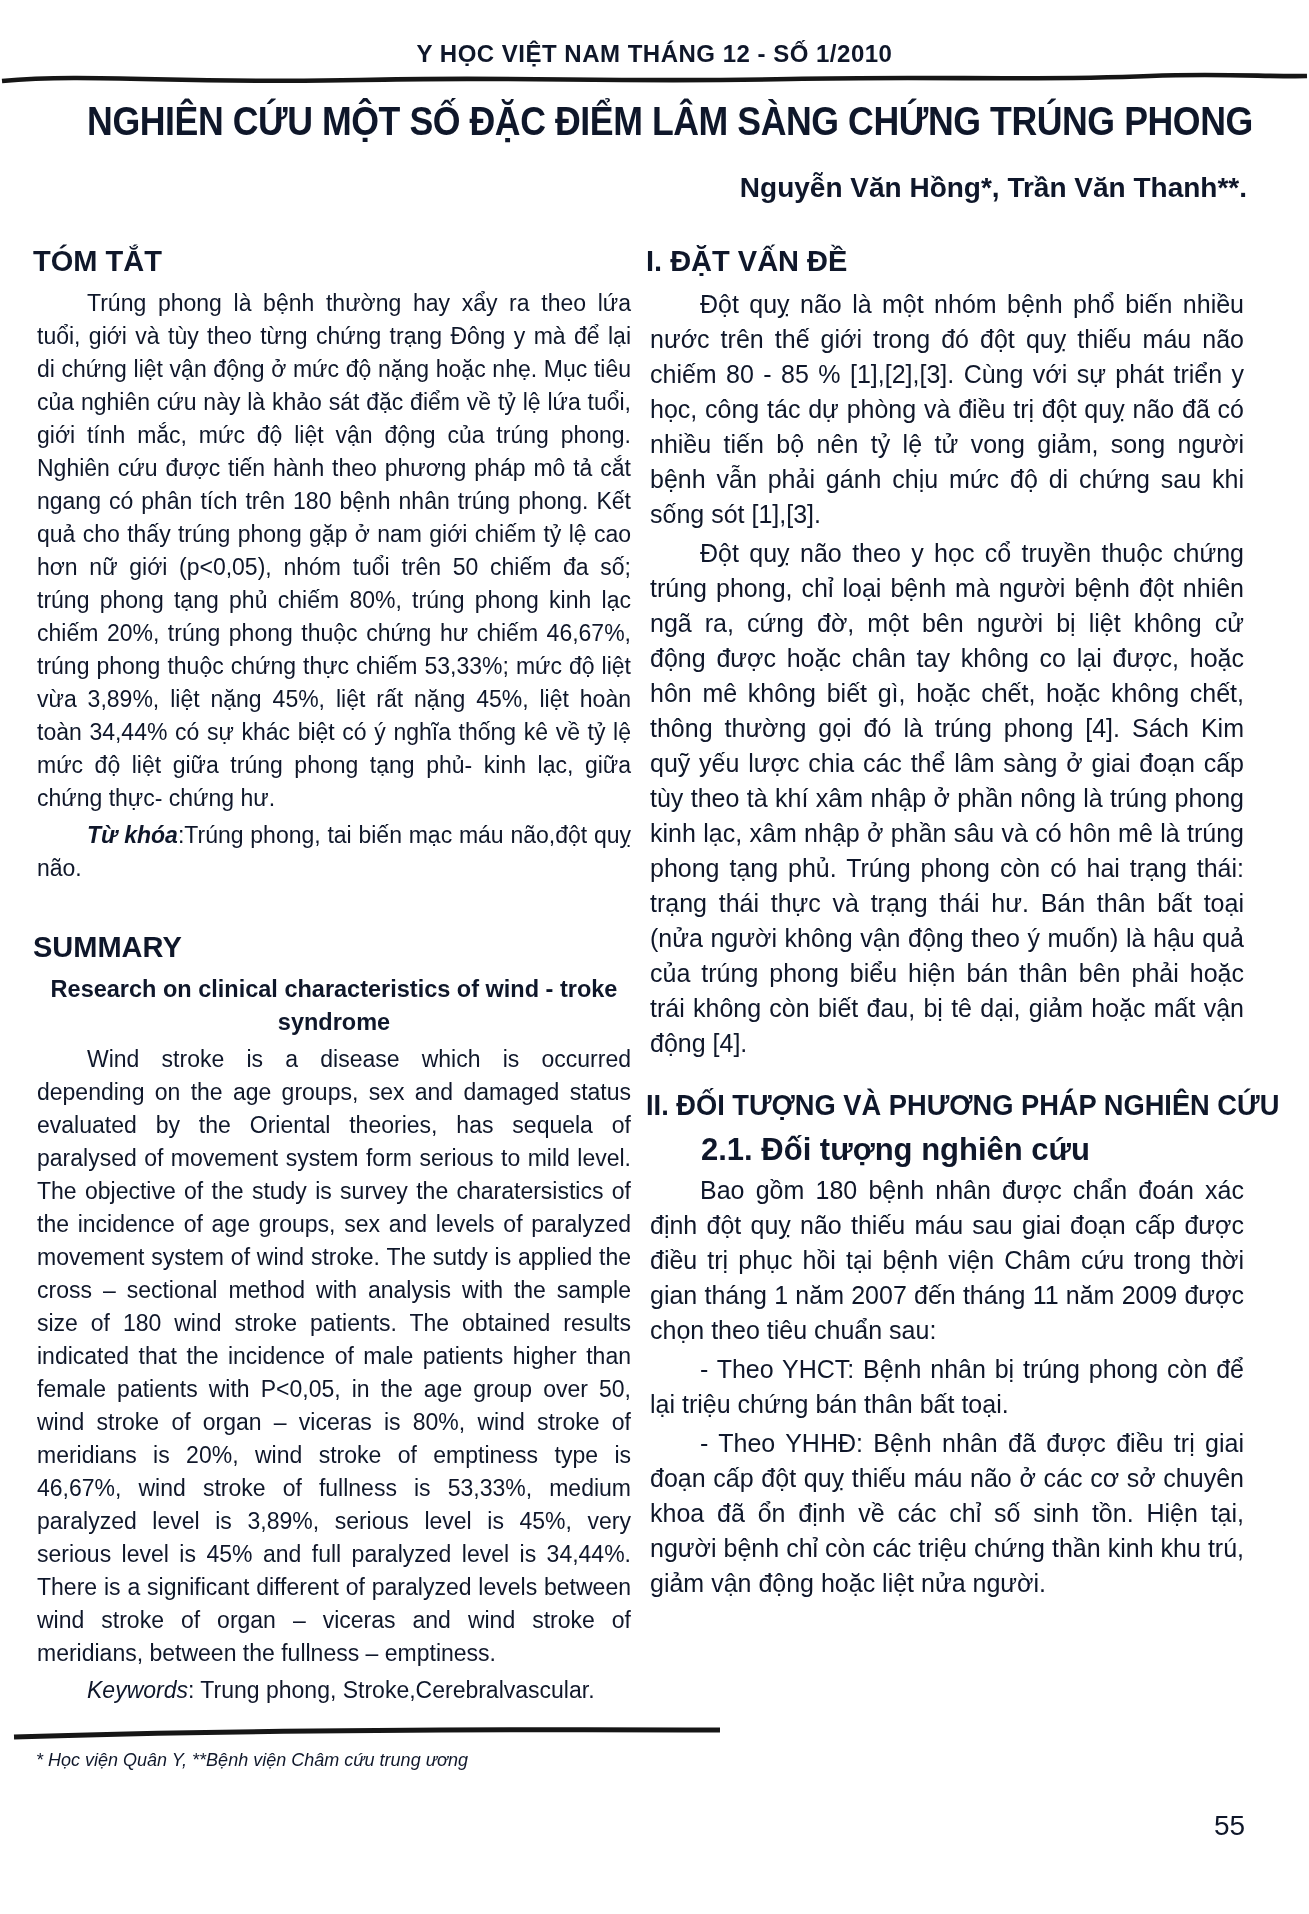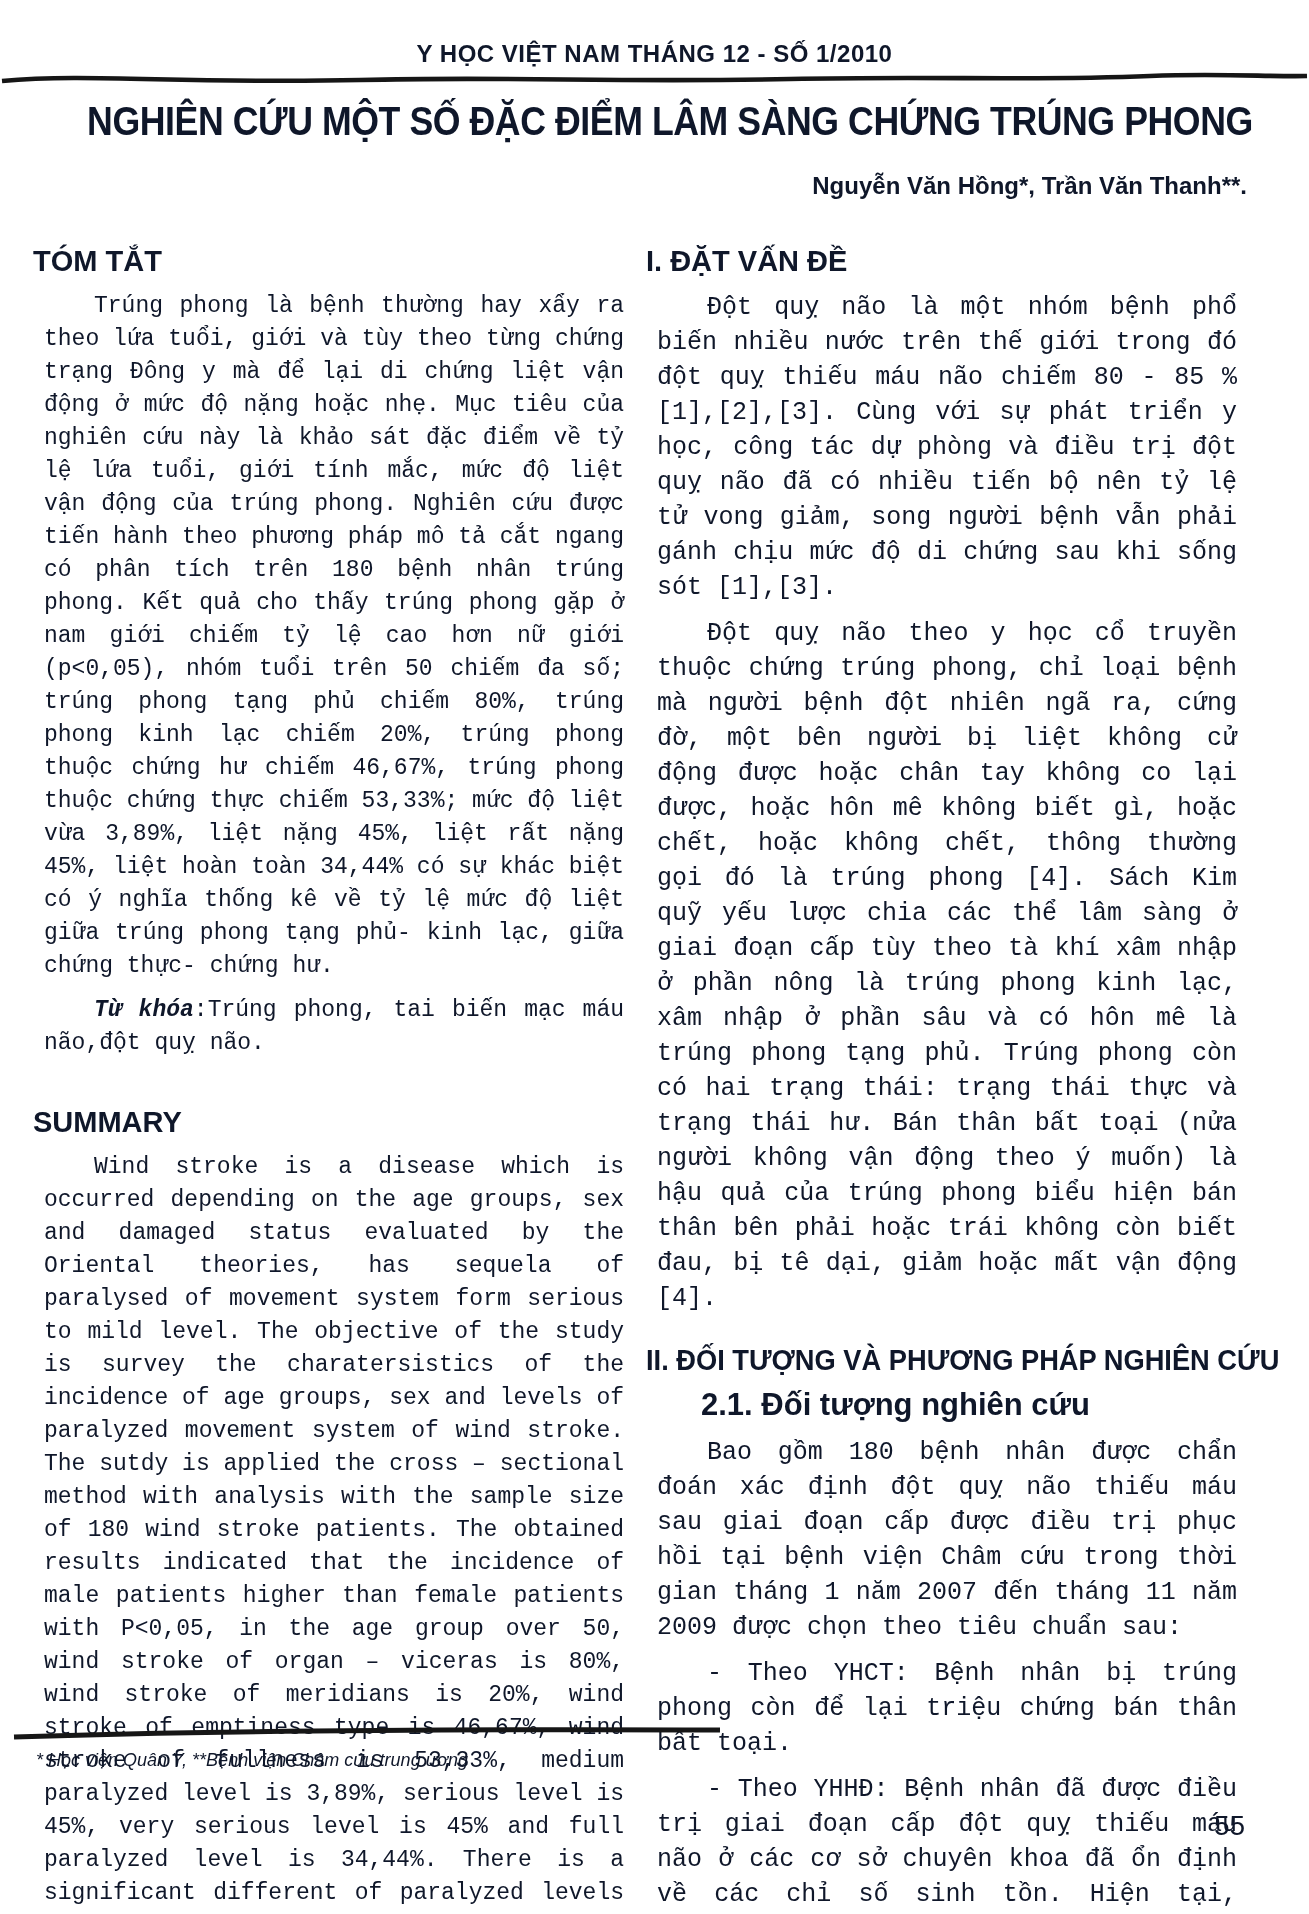--- a/index.html
+++ b/index.html
@@ -17,35 +17,35 @@
     text-align:center;font-weight:bold;font-size:24px;letter-spacing:.5px;
   }
   .head-rule{position:absolute;top:70px;left:0;width:1309px;height:18px;}
   .title-wrap{position:absolute;top:98px;left:0;width:100%;text-align:center;}
   .title{
     display:inline-block;font-size:41px;font-weight:bold;letter-spacing:-.5px;
     transform:scaleX(.87);transform-origin:center;white-space:nowrap;margin:0;
   }
   .authors{
     position:absolute;top:172px;left:0;width:1247px;
-    text-align:right;font-weight:bold;font-size:24px;
+    text-align:right;font-weight:bold;font-size:28px;
   }
   .columns{
     position:absolute;top:243px;left:33px;width:1228px;
     display:flex;gap:11px;align-items:flex-start;
   }
   .col{width:602px;}
   .lcol{font-size:23px;line-height:33px;}
   .rcol{font-size:25px;line-height:35px;}
   .col h2{font-size:29px;font-weight:bold;margin:0 0 8px 0;line-height:36px;}
   .col h3{font-size:31px;font-weight:bold;margin:2px 0 2px 0;padding-left:55px;line-height:38px;}
   .mt-sum{margin-top:44px !important;}
   .mt-sec{margin-top:26px !important;}
   .condensed{transform:scaleX(.94);transform-origin:left center;white-space:nowrap;}
-  .col p{margin:11px;text-align:justify;font-family:Liberation Mono, monospace;}
+  .col p{margin:4px;text-align:justify;}
   .ind{text-indent:50px;}
   .bi{font-weight:bold;font-style:italic;}
   .it{font-style:italic;}
   .sumtitle{
     font-weight:bold;text-align:center;font-size:23.5px;line-height:33px;margin:0 0 2px 0;
   }
   .foot-rule{position:absolute;top:1722px;left:12px;width:710px;height:20px;}
   .affiliation{
     position:absolute;top:1750px;left:36px;width:660px;
     font-style:italic;font-size:18px;
@@ -70,20 +70,21 @@
   <div class="authors">Nguyễn Văn Hồng*, Trần Văn Thanh**.</div>
 
   <div class="columns">
 
     <div class="col lcol">
       <h2>TÓM TẮT</h2>
       <p class="ind">Trúng phong là bệnh thường hay xẩy ra theo lứa tuổi, giới và tùy theo từng chứng trạng Đông y mà để lại di chứng liệt vận động ở mức độ nặng hoặc nhẹ. Mục tiêu của nghiên cứu này là khảo sát đặc điểm về tỷ lệ lứa tuổi, giới tính mắc, mức độ liệt vận động của trúng phong. Nghiên cứu được tiến hành theo phương pháp mô tả cắt ngang có phân tích trên 180 bệnh nhân trúng phong. Kết quả cho thấy trúng phong gặp ở nam giới chiếm tỷ lệ cao hơn nữ giới (p&lt;0,05), nhóm tuổi trên 50 chiếm đa số; trúng phong tạng phủ chiếm 80%, trúng phong kinh lạc chiếm 20%, trúng phong thuộc chứng hư chiếm 46,67%, trúng phong thuộc chứng thực chiếm 53,33%; mức độ liệt vừa 3,89%, liệt nặng 45%, liệt rất nặng 45%, liệt hoàn toàn 34,44% có sự khác biệt có ý nghĩa thống kê về tỷ lệ mức độ liệt giữa trúng phong tạng phủ- kinh lạc, giữa chứng thực- chứng hư.</p>
       <p class="ind"><span class="bi">Từ khóa</span><span>:Trúng phong, tai biến mạc máu não,đột quỵ não.</span></p>
 
       <h2 class="mt-sum">SUMMARY</h2>
+      <div class="sumtitle">Research on clinical characteristics of wind - troke syndrome</div>
       <p class="ind">Wind stroke is a disease which is occurred depending on the age groups, sex and damaged status evaluated by the Oriental theories, has sequela of paralysed of movement system form serious to mild level. The objective of the study is survey the charatersistics of the incidence of age groups, sex and levels of paralyzed movement system of wind stroke. The sutdy is applied the cross – sectional method with analysis with the sample size of 180 wind stroke patients. The obtained results indicated that the incidence of male patients higher than female patients with P&lt;0,05, in the age group over 50, wind stroke of organ – viceras is 80%, wind stroke of meridians is 20%, wind stroke of emptiness type is 46,67%, wind stroke of fullness is 53,33%, medium paralyzed level is 3,89%, serious level is 45%, very serious level is 45% and full paralyzed level is 34,44%. There is a significant different of paralyzed levels between wind stroke of organ – viceras and wind stroke of meridians, between the fullness – emptiness.</p>
       <p class="ind"><span class="it">Keywords</span><span>: Trung phong, Stroke,Cerebralvascular.</span></p>
     </div>
 
     <div class="col rcol">
       <h2>I. ĐẶT VẤN ĐỀ</h2>
       <p class="ind">Đột quỵ não là một nhóm bệnh phổ biến nhiều nước trên thế giới trong đó đột quỵ thiếu máu não chiếm 80 - 85 % [1],[2],[3]. Cùng với sự phát triển y học, công tác dự phòng và điều trị đột quỵ não đã có nhiều tiến bộ nên tỷ lệ tử vong giảm, song người bệnh vẫn phải gánh chịu mức độ di chứng sau khi sống sót [1],[3].</p>
       <p class="ind">Đột quỵ não theo y học cổ truyền thuộc chứng trúng phong, chỉ loại bệnh mà người bệnh đột nhiên ngã ra, cứng đờ, một bên người bị liệt không cử động được hoặc chân tay không co lại được, hoặc hôn mê không biết gì, hoặc chết, hoặc không chết, thông thường gọi đó là trúng phong [4]. Sách Kim quỹ yếu lược chia các thể lâm sàng ở giai đoạn cấp tùy theo tà khí xâm nhập ở phần nông là trúng phong kinh lạc, xâm nhập ở phần sâu và có hôn mê là trúng phong tạng phủ. Trúng phong còn có hai trạng thái: trạng thái thực và trạng thái hư. Bán thân bất toại (nửa người không vận động theo ý muốn) là hậu quả của trúng phong biểu hiện bán thân bên phải hoặc trái không còn biết đau, bị tê dại, giảm hoặc mất vận động [4].</p>
 
       <h2 class="mt-sec condensed">II. ĐỐI TƯỢNG VÀ PHƯƠNG PHÁP NGHIÊN CỨU</h2>

